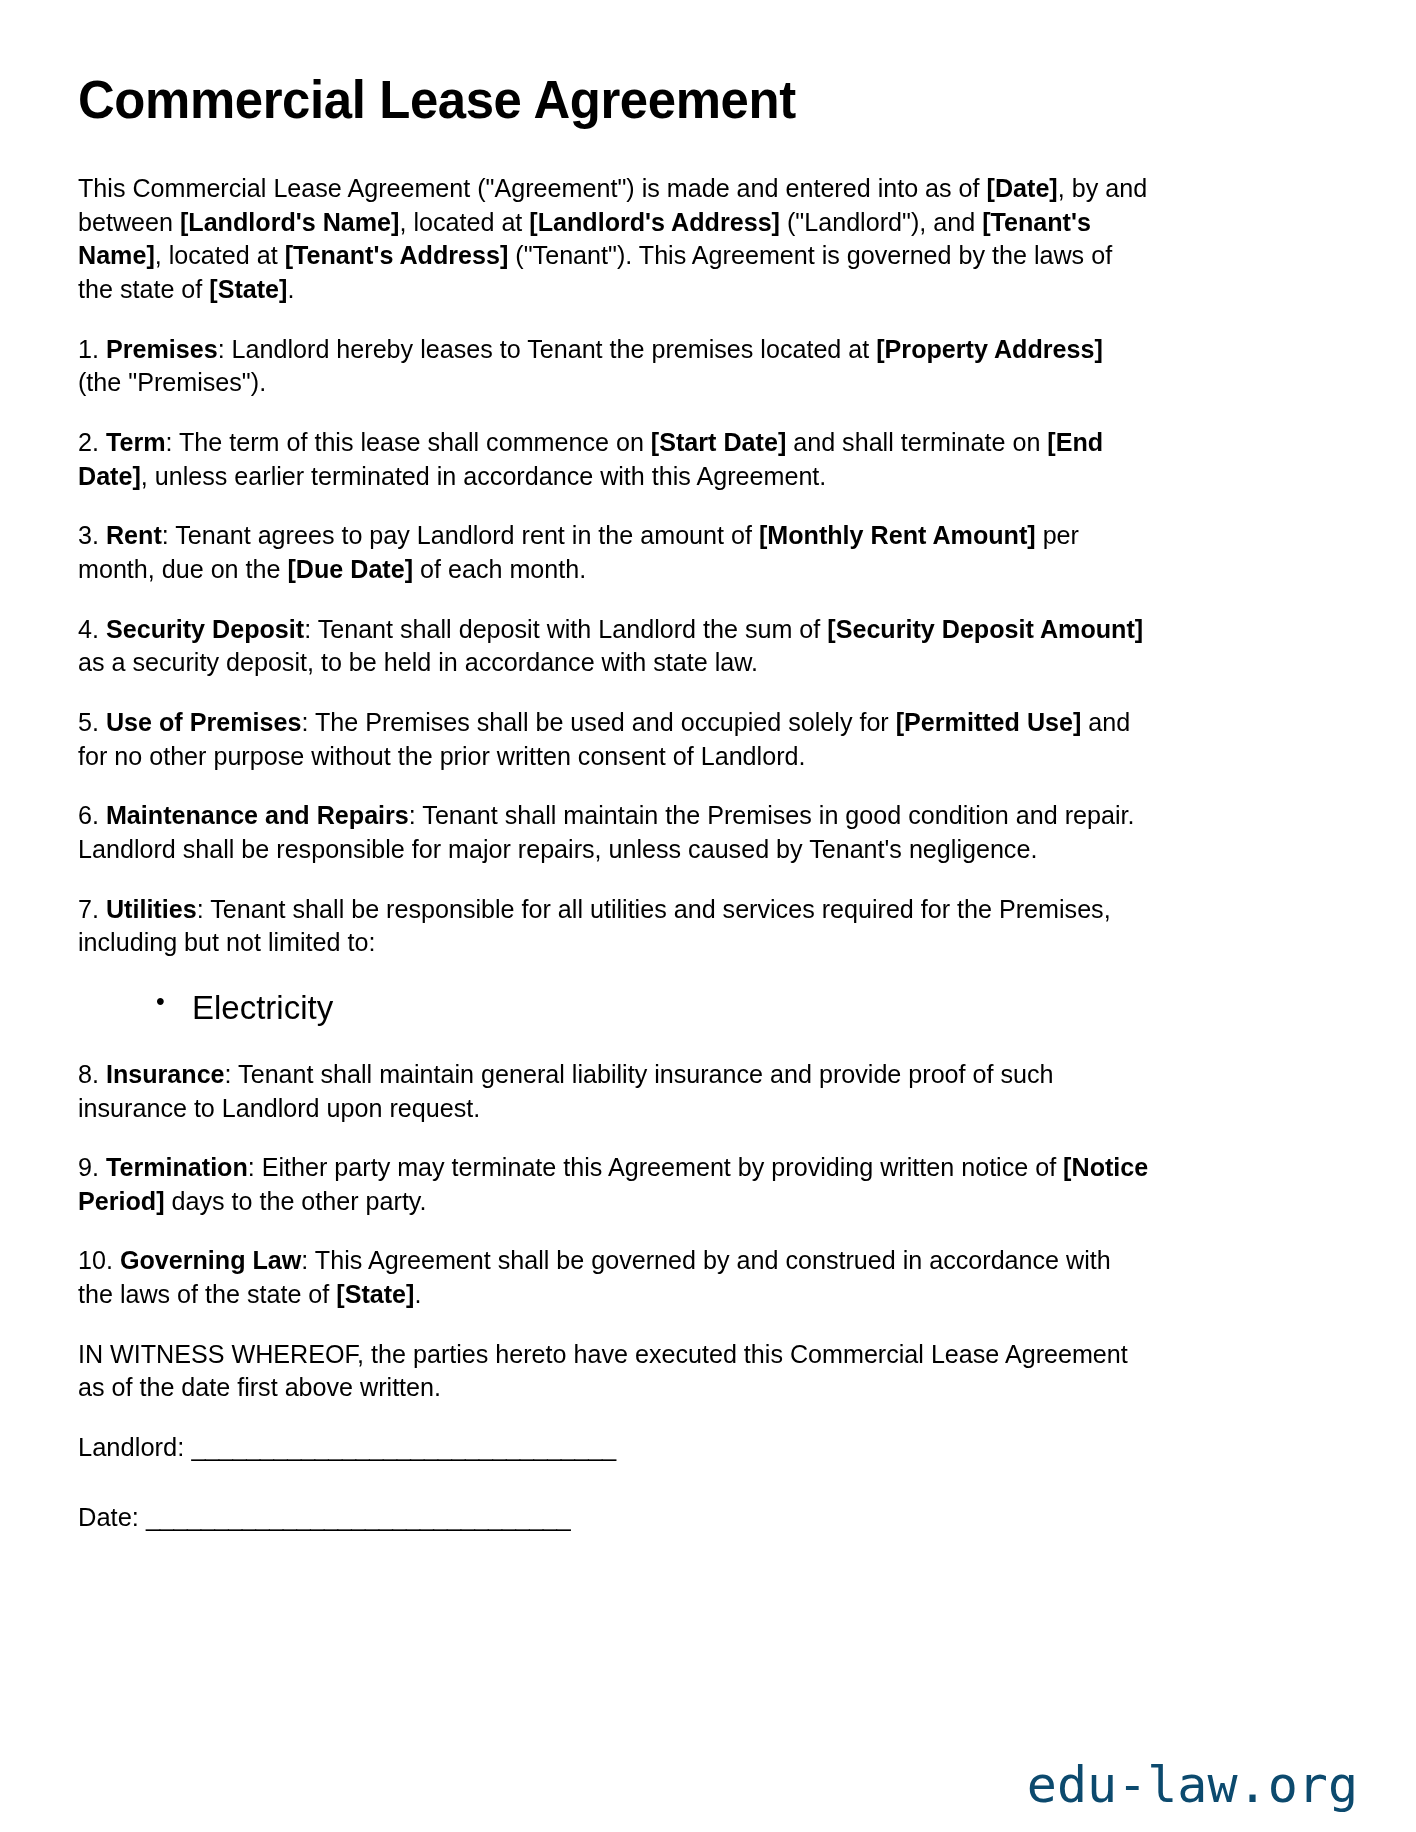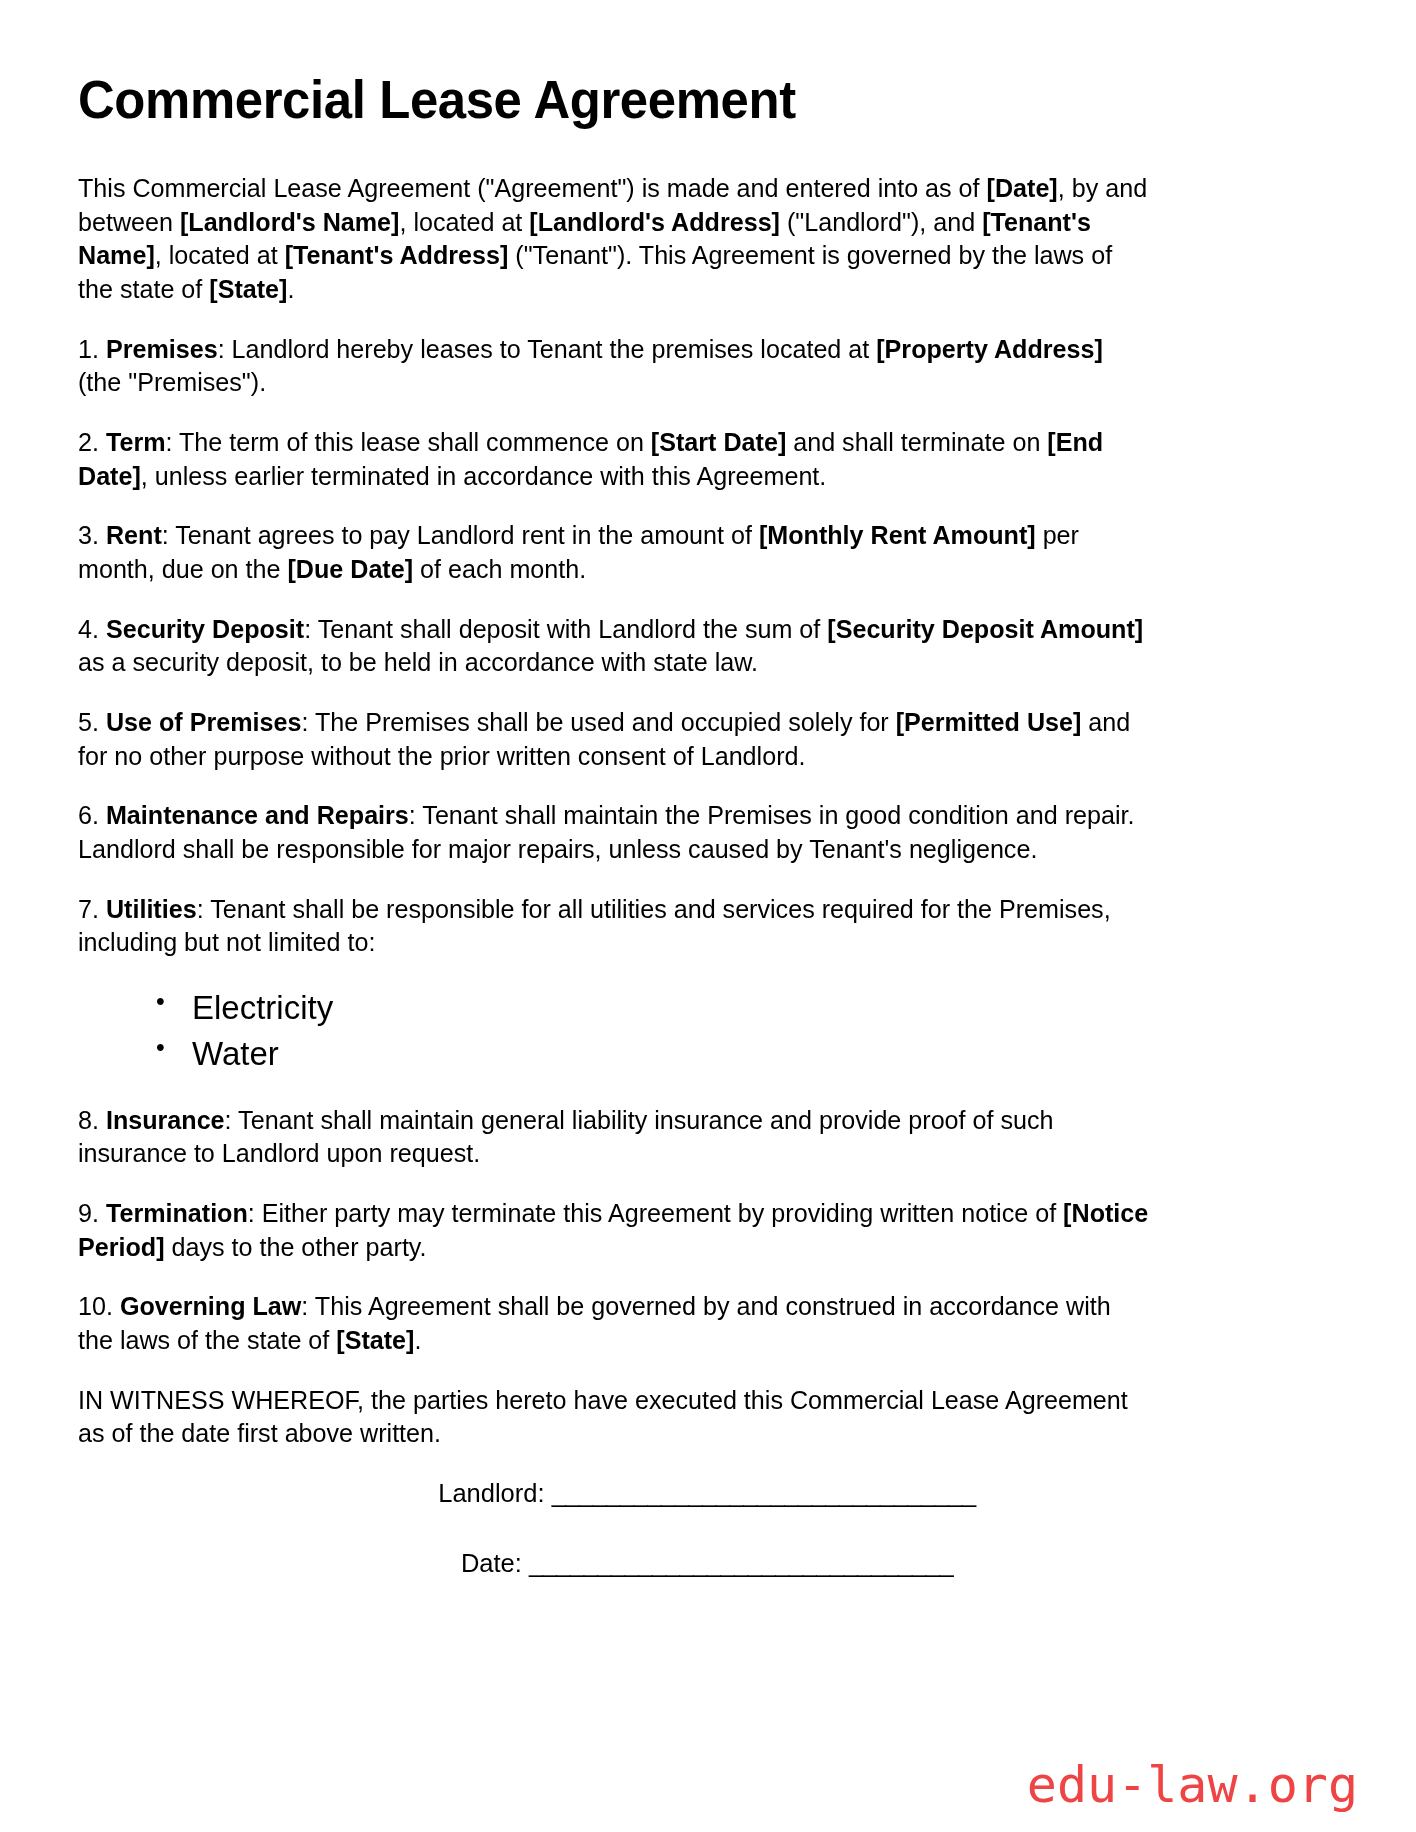--- a/index.html
+++ b/index.html
@@ -63,33 +63,32 @@
     left: 0;
     top: -1px;
     font-size: 25px;
     line-height: 1.33;
   }
   .sig-line {
     font-size: 25.5px;
     line-height: 1.32;
     margin: 0 0 36px 0;
     white-space: pre;
-    text-align: center;
   }
   .sig-line .rule {
     letter-spacing: -0.5px;
   }
   .watermark {
     position: absolute;
     right: 58px;
     bottom: 22px;
     font-family: "DejaVu Sans Mono", "Liberation Mono", monospace;
     font-size: 50px;
     line-height: 1;
-    color: #ef4444;
+    color: #0c4a6e;
     letter-spacing: 0px;
     white-space: nowrap;
   }
 </style>
 </head>
 <body>
 
 <div class="page">
 
   <h1 class="doc-title">Commercial Lease Agreement</h1>
@@ -105,21 +104,20 @@
   <p class="para"><span>4. </span><b>Security Deposit</b><span>: Tenant shall deposit with Landlord the sum of </span><b>[Security Deposit Amount]</b><span> as a security deposit, to be held in accordance with state law.</span></p>
 
   <p class="para"><span>5. </span><b>Use of Premises</b><span>: The Premises shall be used and occupied solely for </span><b>[Permitted Use]</b><span> and for no other purpose without the prior written consent of Landlord.</span></p>
 
   <p class="para"><span>6. </span><b>Maintenance and Repairs</b><span>: Tenant shall maintain the Premises in good condition and repair. Landlord shall be responsible for major repairs, unless caused by Tenant's negligence.</span></p>
 
   <p class="para"><span>7. </span><b>Utilities</b><span>: Tenant shall be responsible for all utilities and services required for the Premises, including but not limited to:</span></p>
 
   <ul class="util-list">
     <li>Electricity</li>
-    <li>Water</li>
   </ul>
 
   <p class="para"><span>8. </span><b>Insurance</b><span>: Tenant shall maintain general liability insurance and provide proof of such insurance to Landlord upon request.</span></p>
 
   <p class="para"><span>9. </span><b>Termination</b><span>: Either party may terminate this Agreement by providing written notice of </span><b>[Notice Period]</b><span> days to the other party.</span></p>
 
   <p class="para"><span>10. </span><b>Governing Law</b><span>: This Agreement shall be governed by and construed in accordance with the laws of the state of </span><b>[State]</b><span>.</span></p>
 
   <p class="para">IN WITNESS WHEREOF, the parties hereto have executed this Commercial Lease Agreement as of the date first above written.</p>
 

